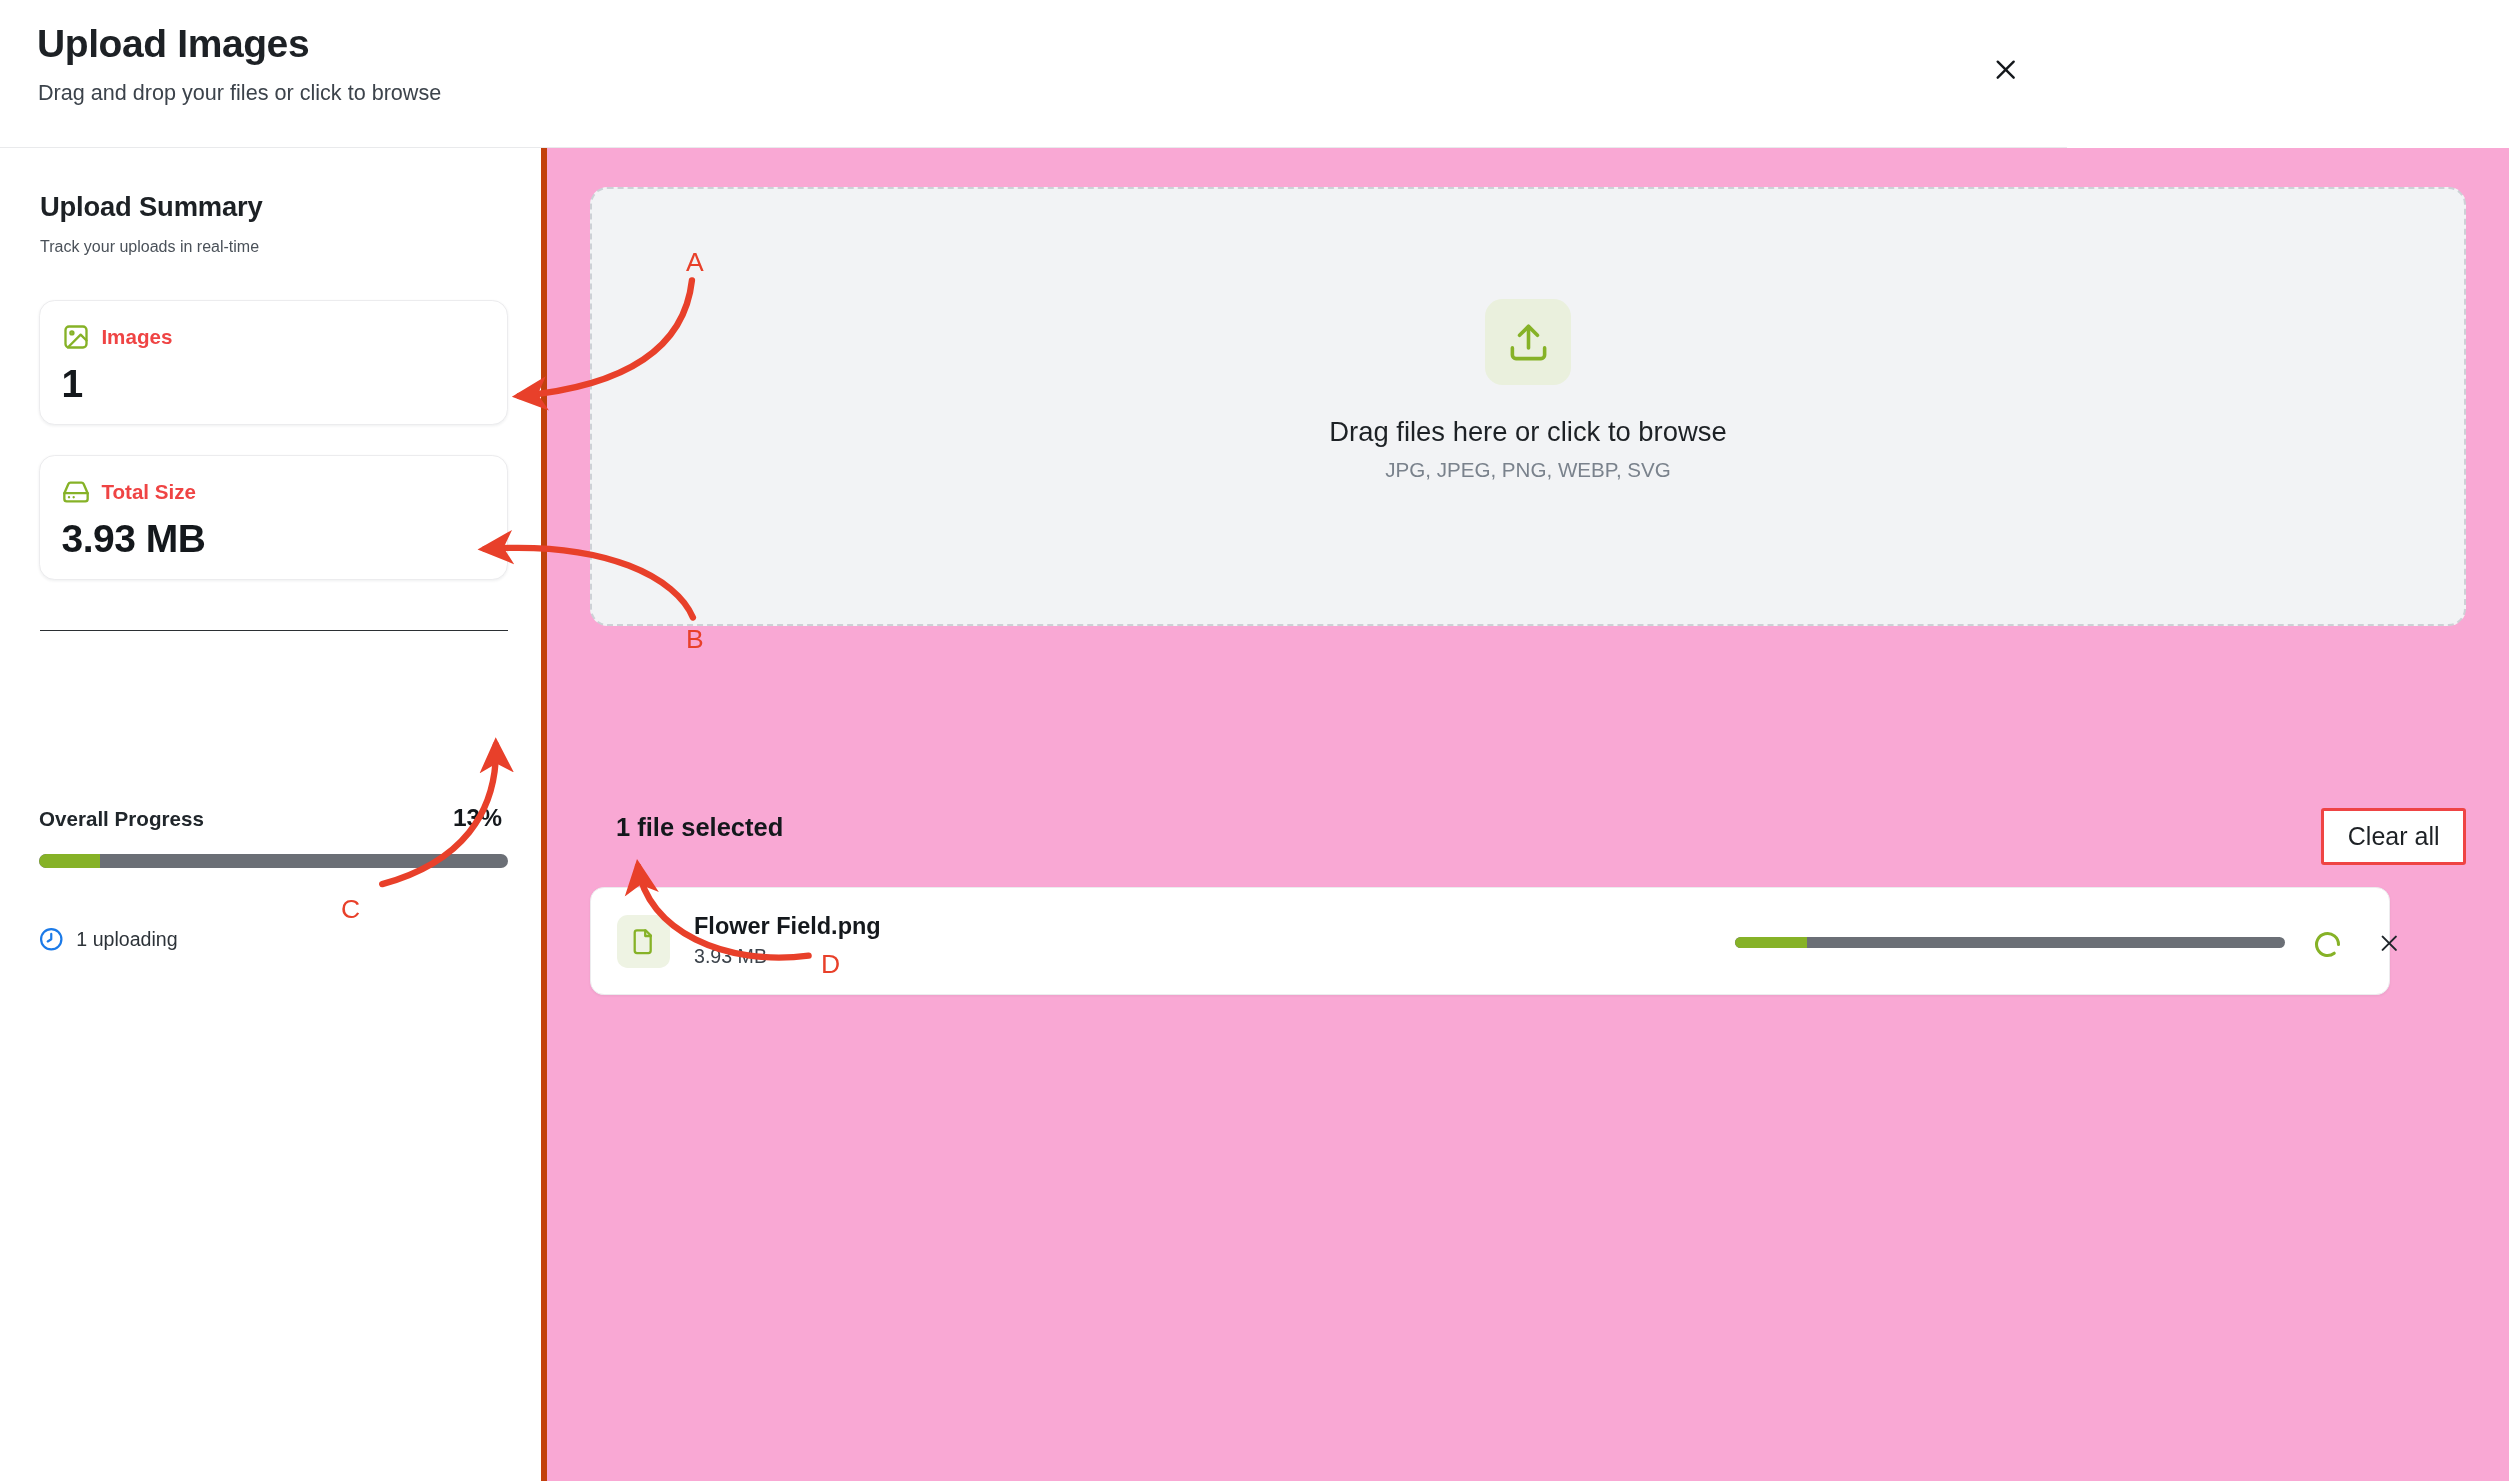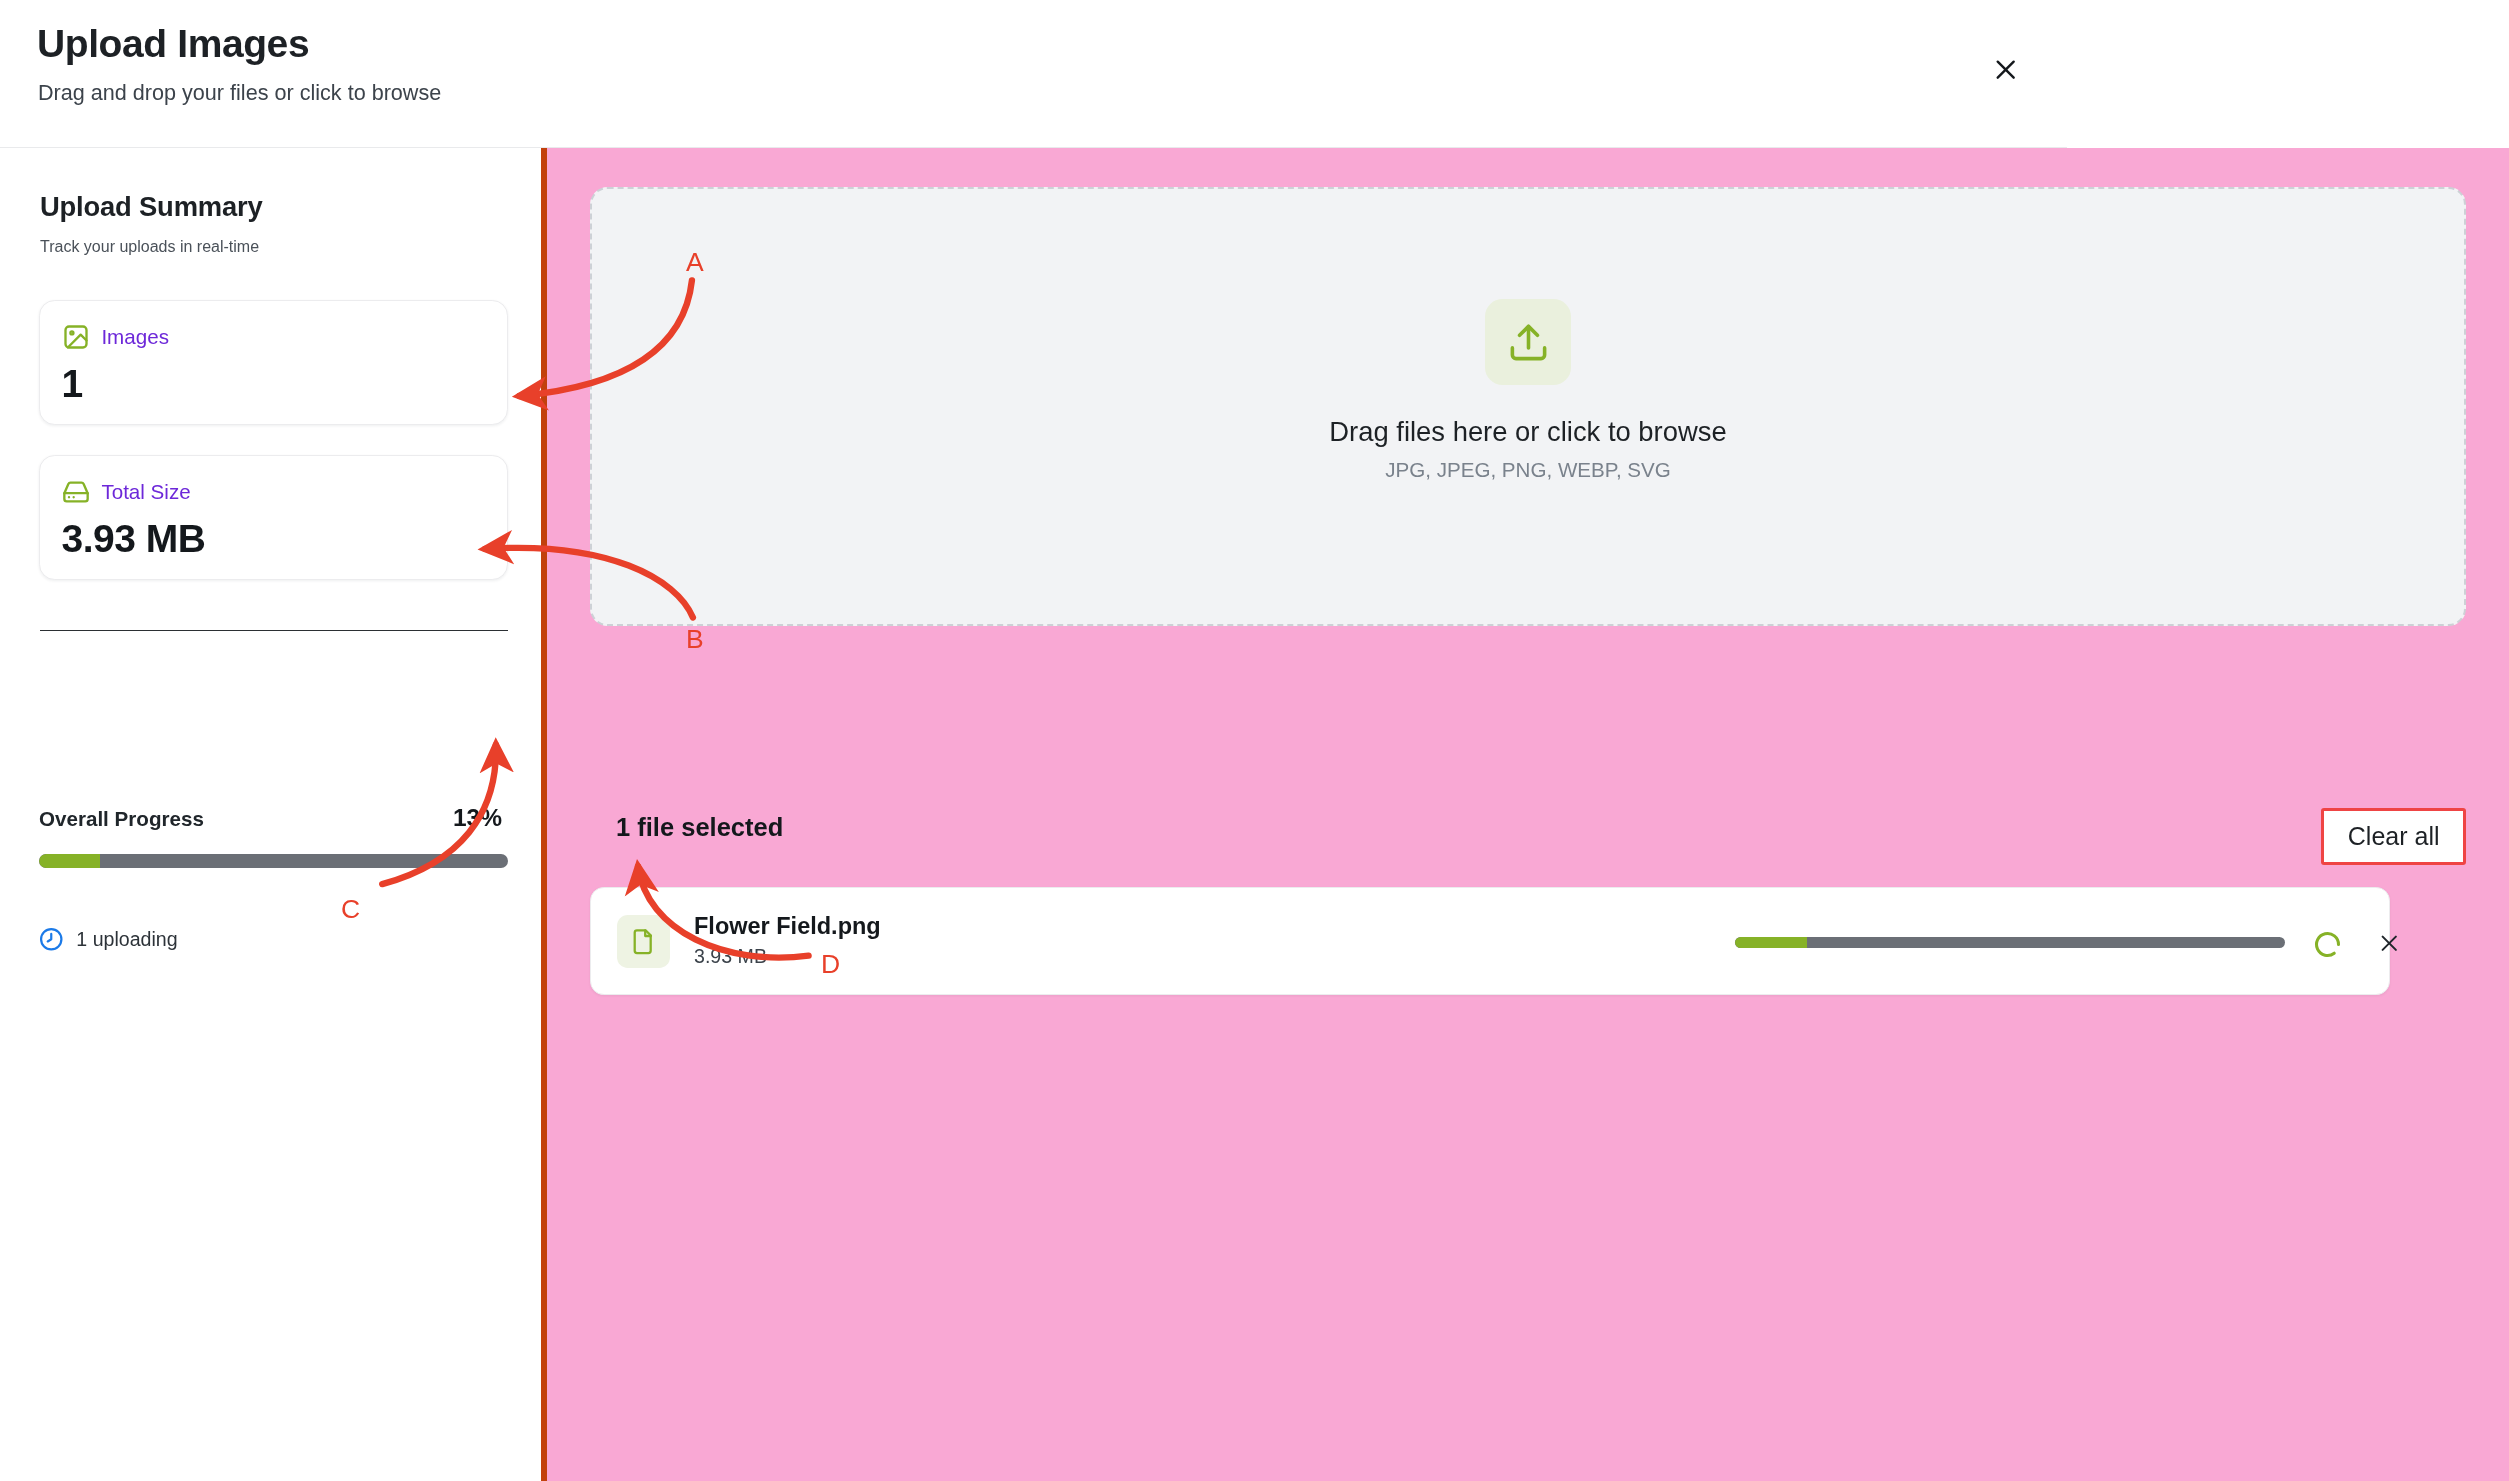--- a/index.html
+++ b/index.html
@@ -89,22 +89,22 @@
   .stat-card.size   { top: 307px; height: 125px; padding-left: 36px; }
 
   .stat-head {
     position: absolute;
     left: 21.6px; top: 21.6px;
     display: flex; align-items: center; gap: 11.8px;
   }
   .stat-icon { width: 28px; height: 28px; display: block; }
   .stat-label {
     font-size: 20.6px;
-    font-weight: 400;
-    color: #6d28d9;
+    font-weight: 700;
+    color: #ef4444;
   }
   .stat-value {
     position: absolute;
     left: 21.6px; top: 61px;
     font-size: 39px;
     font-weight: 700;
     color: #14181c;
     letter-spacing: -0.5px;
   }
 

